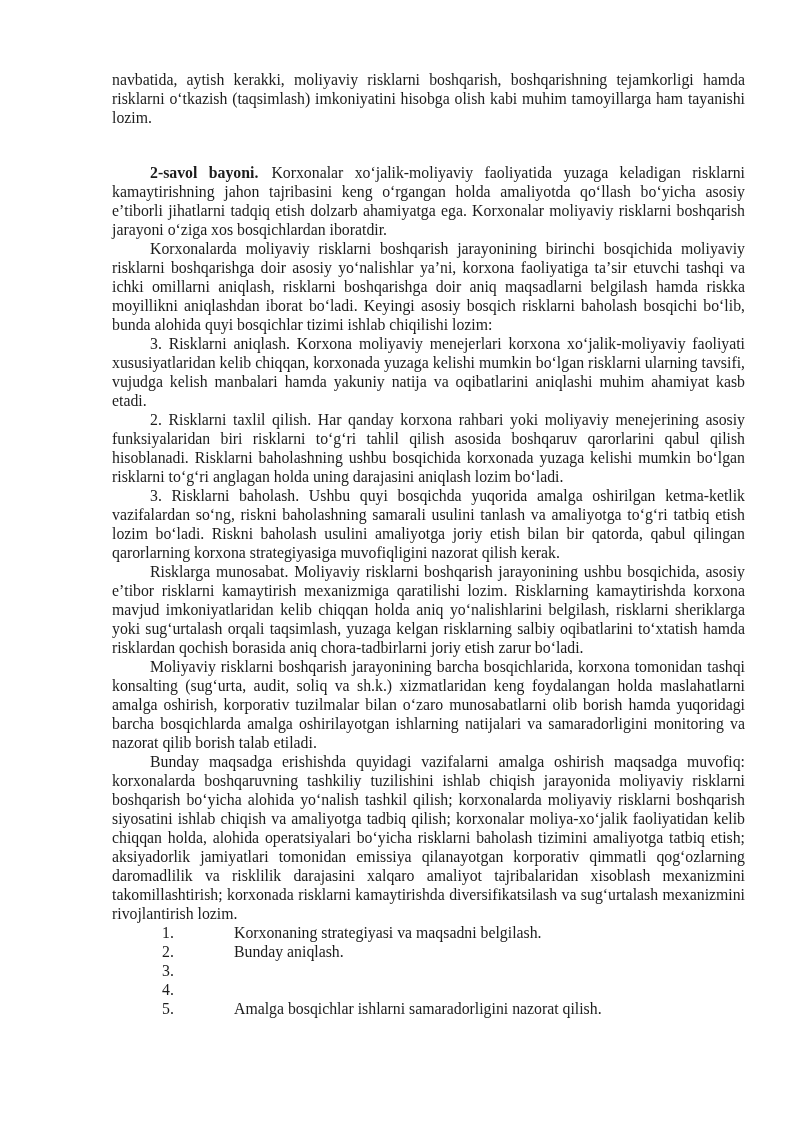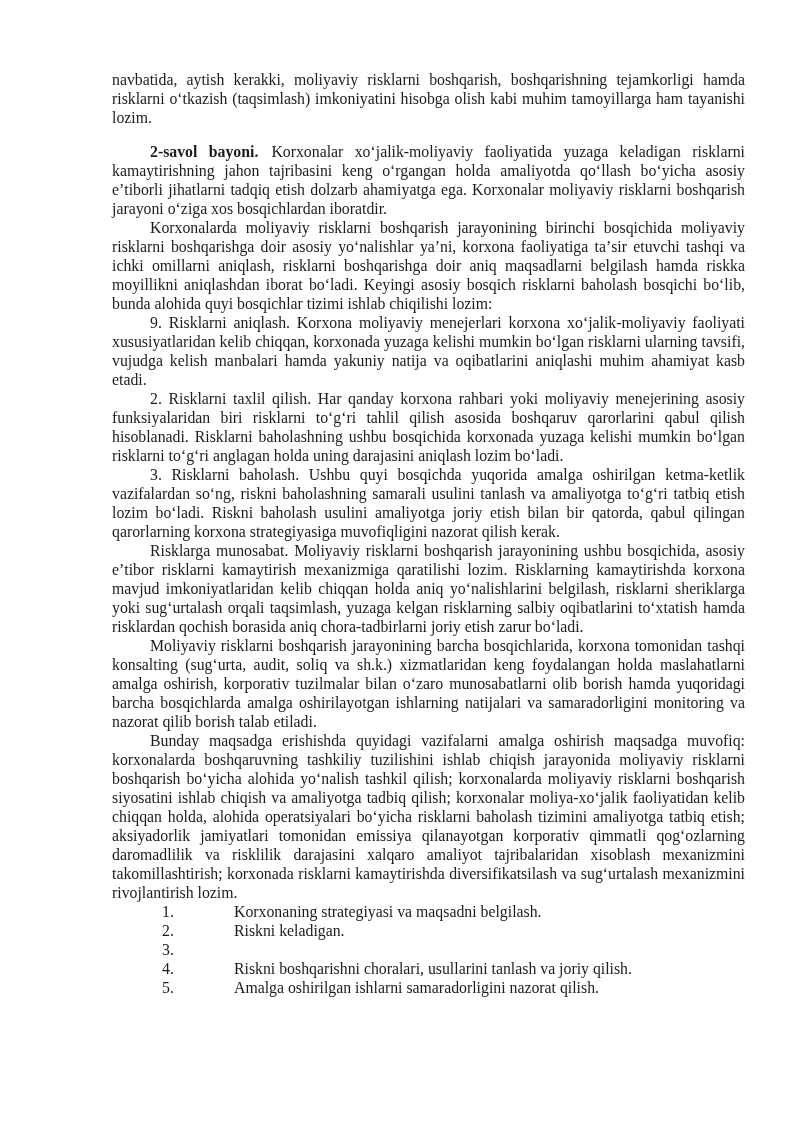--- a/index.html
+++ b/index.html
@@ -26,21 +26,21 @@
     text-align: justify;
   }
   .para {
     margin: 0;
     text-indent: 38px;
   }
   .para.no-indent {
     text-indent: 0;
   }
   .para.gap-after {
-    margin-bottom: 15px;
+    margin-bottom: 36px;
   }
   .lead {
     font-weight: bold;
     margin-right: 13px;
   }
   .num-list {
     margin: 0;
     padding: 0;
   }
   .list-row {
@@ -62,49 +62,48 @@
 
 <div class="page">
   <div class="text-block">
 
     <p class="para no-indent gap-after">navbatida, aytish kerakki, moliyaviy risklarni boshqarish, boshqarishning tejamkorligi hamda risklarni oʻtkazish (taqsimlash) imkoniyatini hisobga olish kabi muhim tamoyillarga ham tayanishi lozim.</p>
 
     <p class="para"><span class="lead">2-savol bayoni.</span><span>Korxonalar xoʻjalik-moliyaviy faoliyatida yuzaga keladigan risklarni kamaytirishning jahon tajribasini keng oʻrgangan holda amaliyotda qoʻllash boʻyicha asosiy eʼtiborli jihatlarni tadqiq etish dolzarb ahamiyatga ega. Korxonalar moliyaviy risklarni boshqarish jarayoni oʻziga xos bosqichlardan iboratdir.</span></p>
 
     <p class="para">Korxonalarda moliyaviy risklarni boshqarish jarayonining birinchi bosqichida moliyaviy risklarni boshqarishga doir asosiy yoʻnalishlar yaʼni, korxona faoliyatiga taʼsir etuvchi tashqi va ichki omillarni aniqlash, risklarni boshqarishga doir aniq maqsadlarni belgilash hamda riskka moyillikni aniqlashdan iborat boʻladi. Keyingi asosiy bosqich risklarni baholash bosqichi boʻlib, bunda alohida quyi bosqichlar tizimi ishlab chiqilishi lozim:</p>
 
-    <p class="para">9. Risklarni aniqlash. Korxona moliyaviy menejerlari korxona xoʻjalik-moliyaviy faoliyati xususiyatlaridan kelib chiqqan, korxonada yuzaga kelishi mumkin boʻlgan risklarni ularning tavsifi, vujudga kelish manbalari hamda yakuniy natija va oqibatlarini aniqlashi muhim ahamiyat kasb etadi.</p>
+    <p class="para">3. Risklarni aniqlash. Korxona moliyaviy menejerlari korxona xoʻjalik-moliyaviy faoliyati xususiyatlaridan kelib chiqqan, korxonada yuzaga kelishi mumkin boʻlgan risklarni ularning tavsifi, vujudga kelish manbalari hamda yakuniy natija va oqibatlarini aniqlashi muhim ahamiyat kasb etadi.</p>
 
     <p class="para">2. Risklarni taxlil qilish. Har qanday korxona rahbari yoki moliyaviy menejerining asosiy funksiyalaridan biri risklarni toʻgʻri tahlil qilish asosida boshqaruv qarorlarini qabul qilish hisoblanadi. Risklarni baholashning ushbu bosqichida korxonada yuzaga kelishi mumkin boʻlgan risklarni toʻgʻri anglagan holda uning darajasini aniqlash lozim boʻladi.</p>
 
     <p class="para">3. Risklarni baholash. Ushbu quyi bosqichda yuqorida amalga oshirilgan ketma-ketlik vazifalardan soʻng, riskni baholashning samarali usulini tanlash va amaliyotga toʻgʻri tatbiq etish lozim boʻladi. Riskni baholash usulini amaliyotga joriy etish bilan bir qatorda, qabul qilingan qarorlarning korxona strategiyasiga muvofiqligini nazorat qilish kerak.</p>
 
     <p class="para">Risklarga munosabat. Moliyaviy risklarni boshqarish jarayonining ushbu bosqichida, asosiy eʼtibor risklarni kamaytirish mexanizmiga qaratilishi lozim. Risklarning kamaytirishda korxona mavjud imkoniyatlaridan kelib chiqqan holda aniq yoʻnalishlarini belgilash, risklarni sheriklarga yoki sugʻurtalash orqali taqsimlash, yuzaga kelgan risklarning salbiy oqibatlarini toʻxtatish hamda risklardan qochish borasida aniq chora-tadbirlarni joriy etish zarur boʻladi.</p>
 
     <p class="para">Moliyaviy risklarni boshqarish jarayonining barcha bosqichlarida, korxona tomonidan tashqi konsalting (sugʻurta, audit, soliq va sh.k.) xizmatlaridan keng foydalangan holda maslahatlarni amalga oshirish, korporativ tuzilmalar bilan oʻzaro munosabatlarni olib borish hamda yuqoridagi barcha bosqichlarda amalga oshirilayotgan ishlarning natijalari va samaradorligini monitoring va nazorat qilib borish talab etiladi.</p>
 
     <p class="para">Bunday maqsadga erishishda quyidagi vazifalarni amalga oshirish maqsadga muvofiq: korxonalarda boshqaruvning tashkiliy tuzilishini ishlab chiqish jarayonida moliyaviy risklarni boshqarish boʻyicha alohida yoʻnalish tashkil qilish; korxonalarda moliyaviy risklarni boshqarish siyosatini ishlab chiqish va amaliyotga tadbiq qilish; korxonalar moliya-xoʻjalik faoliyatidan kelib chiqqan holda, alohida operatsiyalari boʻyicha risklarni baholash tizimini amaliyotga tatbiq etish; aksiyadorlik jamiyatlari tomonidan emissiya qilanayotgan korporativ qimmatli qogʻozlarning daromadlilik va risklilik darajasini xalqaro amaliyot tajribalaridan xisoblash mexanizmini takomillashtirish; korxonada risklarni kamaytirishda diversifikatsilash va sugʻurtalash mexanizmini rivojlantirish lozim.</p>
 
 
     <div class="num-list">
       <div class="list-row">
         <span class="list-num">1.</span>
         <span class="list-text">Korxonaning strategiyasi va maqsadni belgilash.</span>
       </div>
       <div class="list-row">
         <span class="list-num">2.</span>
-        <span class="list-text">Riskni keladigan.</span>
+        <span class="list-text">Bunday aniqlash.</span>
       </div>
       <div class="list-row">
         <span class="list-num">3.</span>
       </div>
       <div class="list-row">
         <span class="list-num">4.</span>
-        <span class="list-text">Riskni boshqarishni choralari, usullarini tanlash va joriy qilish.</span>
       </div>
       <div class="list-row">
         <span class="list-num">5.</span>
-        <span class="list-text">Amalga oshirilgan ishlarni samaradorligini nazorat qilish.</span>
+        <span class="list-text">Amalga bosqichlar ishlarni samaradorligini nazorat qilish.</span>
       </div>
     </div>
 
   </div>
 </div>
 
 </body></html>

